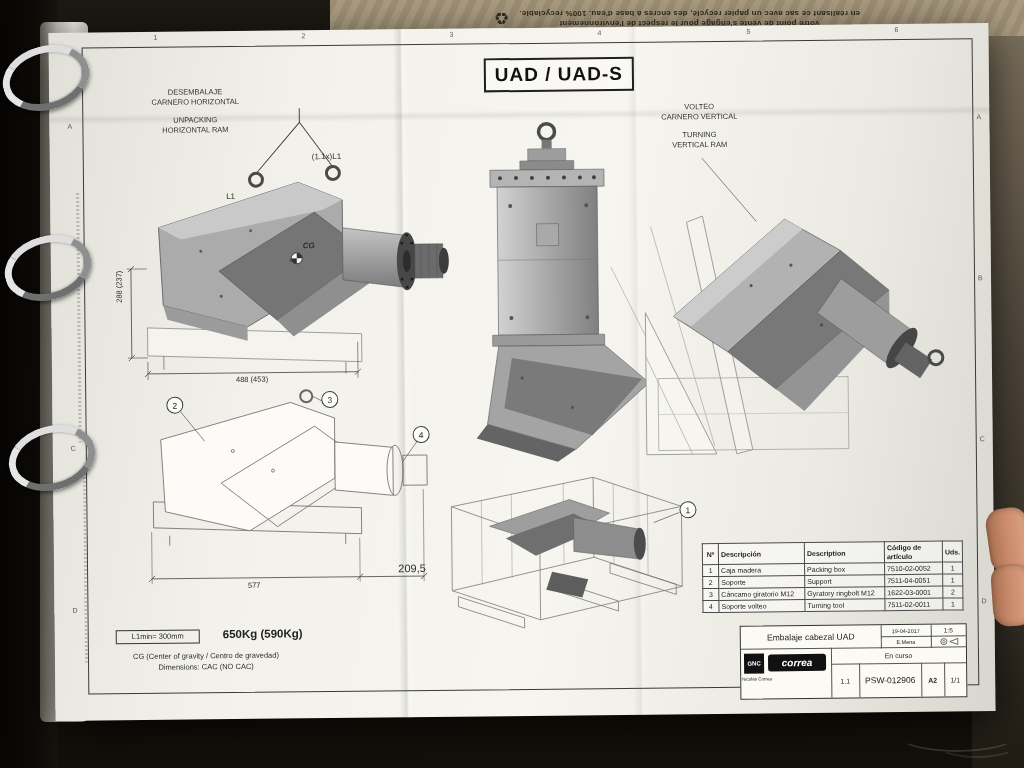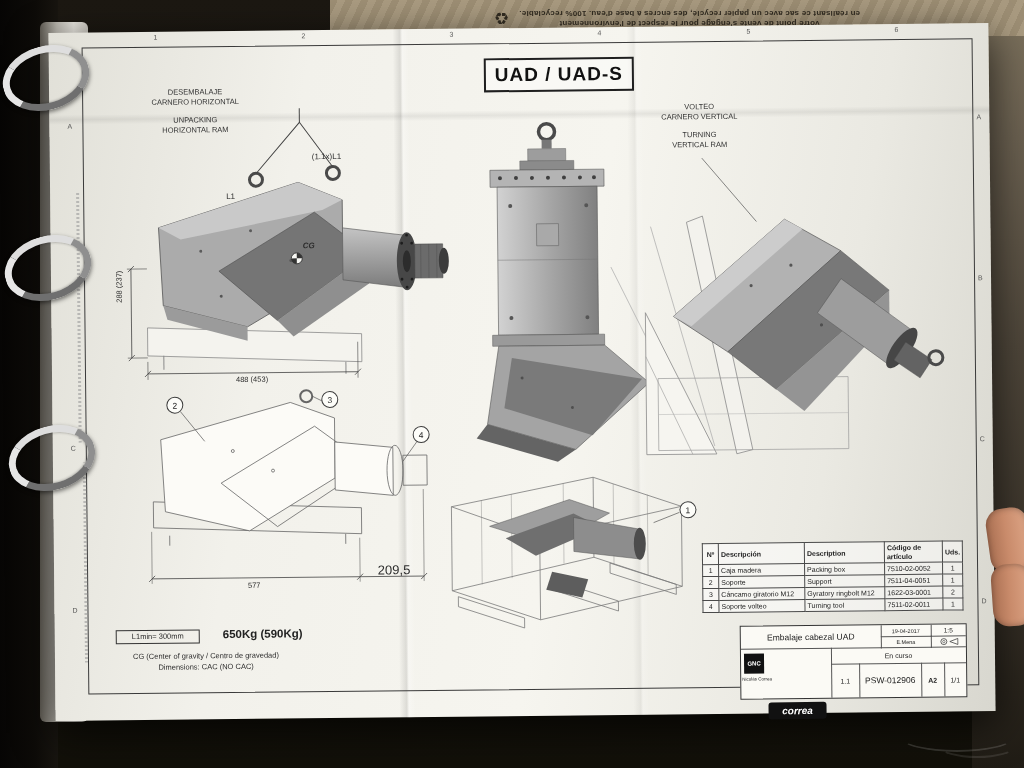--- a/index.html
+++ b/index.html
@@ -283,21 +283,21 @@
       <div>TURNING</div>
       <div>VERTICAL RAM</div>
     </div>
 
     <span class="t" style="left:176px;top:122px;font-size:8px;margin-top:39px;">L1</span>
     <span class="t" style="left:262px;top:122px;font-size:8px;">(1.1x)L1</span>
     <span class="t" style="left:252px;top:211px;font-size:8px;font-weight:bold;font-style:italic;">CG</span>
     <div class="t ctr" style="left:28px;top:250px;width:80px;font-size:7.5px;transform:rotate(-90deg);">288 (237)</div>
     <div class="t ctr" style="left:160px;top:344px;width:80px;font-size:7.5px;">488 (453)</div>
     <div class="t ctr" style="left:170px;top:550px;width:60px;font-size:7.5px;">577</div>
-    <div class="t ctr" style="left:300px;top:533px;width:80px;font-size:13px;">209,5</div>
+    <div class="t ctr" style="left:318px;top:533px;width:80px;font-size:11px;">209,5</div>
     <div class="t ctr" style="left:61px;top:598px;width:82px;height:12px;border:1px solid #333;font-size:7.5px;line-height:12px;">L1min= 300mm</div>
     <span class="t" style="left:168px;top:597px;font-size:11.5px;font-weight:bold;color:#222;">650Kg (590Kg)</span>
     <div class="t ctr" style="left:30px;top:620px;width:242px;font-size:7.5px;">CG (Center of gravity / Centro de gravedad)</div>
     <div class="t ctr" style="left:30px;top:631px;width:242px;font-size:7.5px;">Dimensions: CAC (NO CAC)</div>
 
     <div class="balloon" style="left:626px;top:475px;">1</div>
     <div class="balloon" style="left:114px;top:365px;">2</div>
     <div class="balloon" style="left:269px;top:361px;">3</div>
     <div class="balloon" style="left:360px;top:397px;">4</div>
 
@@ -358,21 +358,21 @@
             <circle cx="5" cy="4" r="3" fill="none" stroke="#444" stroke-width="0.8"></circle>
             <circle cx="5" cy="4" r="1.2" fill="none" stroke="#444" stroke-width="0.6"></circle>
             <polygon points="11,4 19,1 19,7" fill="none" stroke="#444" stroke-width="0.8"></polygon>
           </svg>
       </div>
       <div class="cell" style="left:0;top:22px;width:90px;height:50px;border-right:1px solid #555;">
         <div style="position:absolute;left:3px;top:5px;width:20px;height:20px;" class="gnc">
           <span style="font-size:6px;">GNC</span>
         </div>
         <div style="position:absolute;left:1px;top:28px;width:60px;font-size:4.5px;color:#222;text-align:left;">Nicolás Correa</div>
-        <div class="brandbox" style="position:absolute;left:27px;top:6px;width:58px;height:17px;font-size:10px;margin-top:48px;">correa</div>
+        <div class="brandbox" style="position:absolute;left:27px;top:6px;width:58px;height:17px;font-size:10px;">correa</div>
       </div>
       <div class="cell" style="left:90px;top:22px;width:135px;height:16px;border-bottom:1px solid #555;font-size:7px;">En curso</div>
       <div class="cell" style="left:90px;top:38px;width:28px;height:34px;border-right:1px solid #555;font-size:7px;">1.1</div>
       <div class="cell" style="left:118px;top:38px;width:62px;height:34px;border-right:1px solid #555;font-size:8.5px;font-weight:normal;">PSW-012906</div>
       <div class="cell" style="left:180px;top:38px;width:23px;height:34px;border-right:1px solid #555;font-size:7px;font-weight:bold;">A2</div>
       <div class="cell" style="left:203px;top:38px;width:22px;height:34px;font-size:7px;">1/1</div>
     </div>
   </div>
 
   <div class="ring" style="left:2px;top:46px;"></div>

